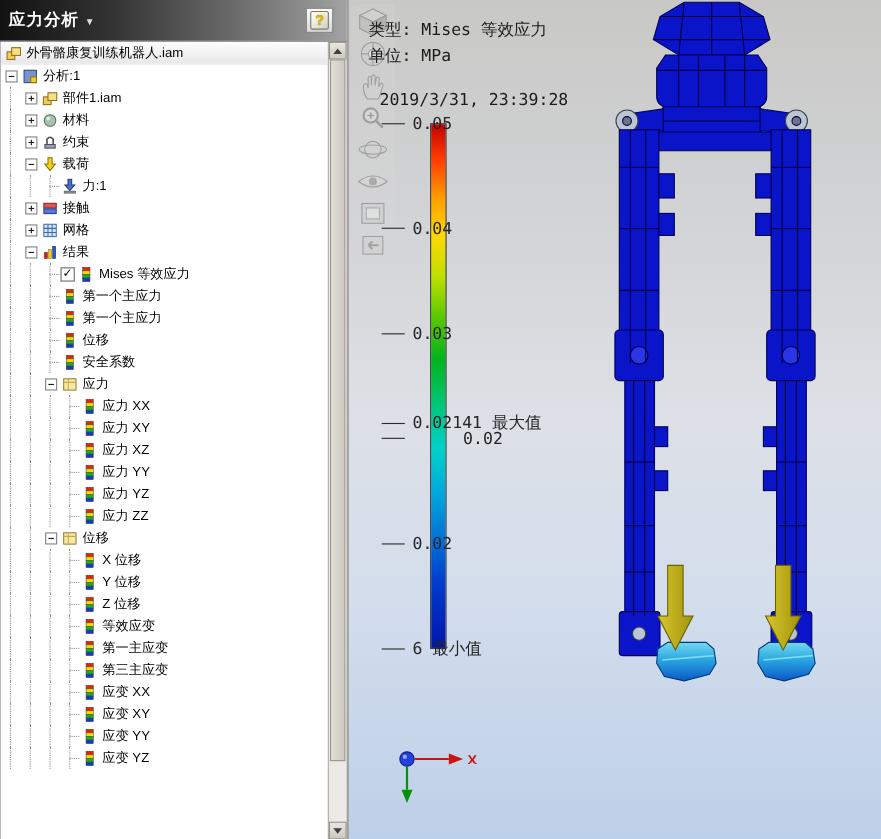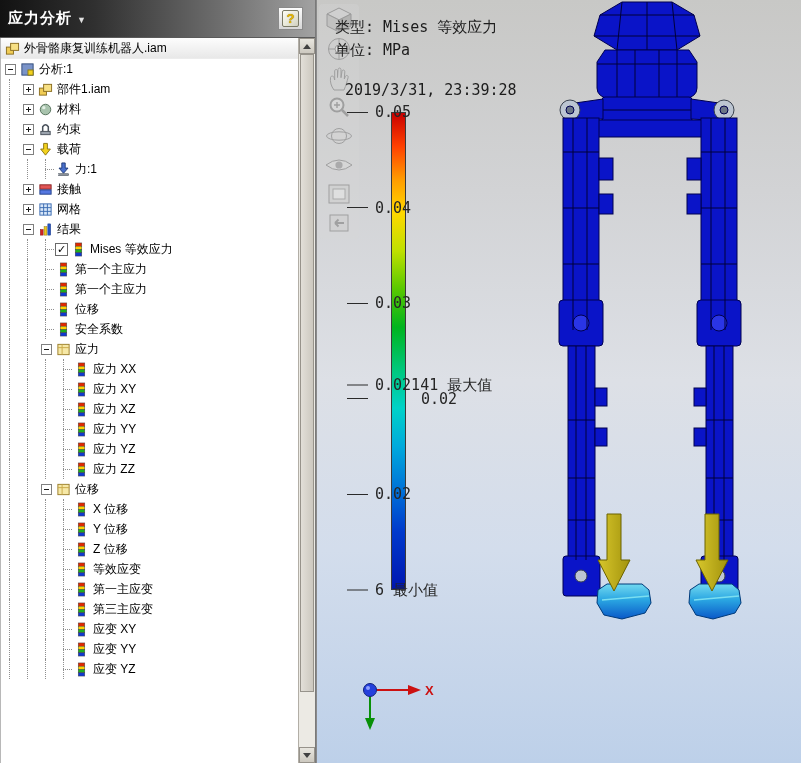--- a/index.html
+++ b/index.html
@@ -535,20 +535,37 @@
                 <svg viewBox="0 0 16 16" width="15" height="15">
                   <g stroke="#444" stroke-width="0.5">
                     <rect x="4.5" y="1" width="7" height="3.5" fill="#e02800"></rect>
                     <rect x="4.5" y="4.5" width="7" height="3.5" fill="#ffd400"></rect>
                     <rect x="4.5" y="8" width="7" height="3.5" fill="#1cb01c"></rect>
                     <rect x="4.5" y="11.5" width="7" height="3.5" fill="#1038d0"></rect>
                   </g>
                 </svg>
               </span>
               <span class="tree-label">第三主应变</span>
+            </div>
+            <div class="tree-row">
+              <span class="guide"></span>
+              <span class="guide"></span>
+              <span class="guide"></span>
+              <span class="guide tee"></span>
+              <span class="tree-icon">
+                <svg viewBox="0 0 16 16" width="15" height="15">
+                  <g stroke="#444" stroke-width="0.5">
+                    <rect x="4.5" y="1" width="7" height="3.5" fill="#e02800"></rect>
+                    <rect x="4.5" y="4.5" width="7" height="3.5" fill="#ffd400"></rect>
+                    <rect x="4.5" y="8" width="7" height="3.5" fill="#1cb01c"></rect>
+                    <rect x="4.5" y="11.5" width="7" height="3.5" fill="#1038d0"></rect>
+                  </g>
+                </svg>
+              </span>
+              <span class="tree-label">应变 XX</span>
             </div>
             <div class="tree-row">
               <span class="guide"></span>
               <span class="guide"></span>
               <span class="guide"></span>
               <span class="guide tee"></span>
               <span class="tree-icon">
                 <svg viewBox="0 0 16 16" width="15" height="15">
                   <g stroke="#444" stroke-width="0.5">
                     <rect x="4.5" y="1" width="7" height="3.5" fill="#e02800"></rect>

